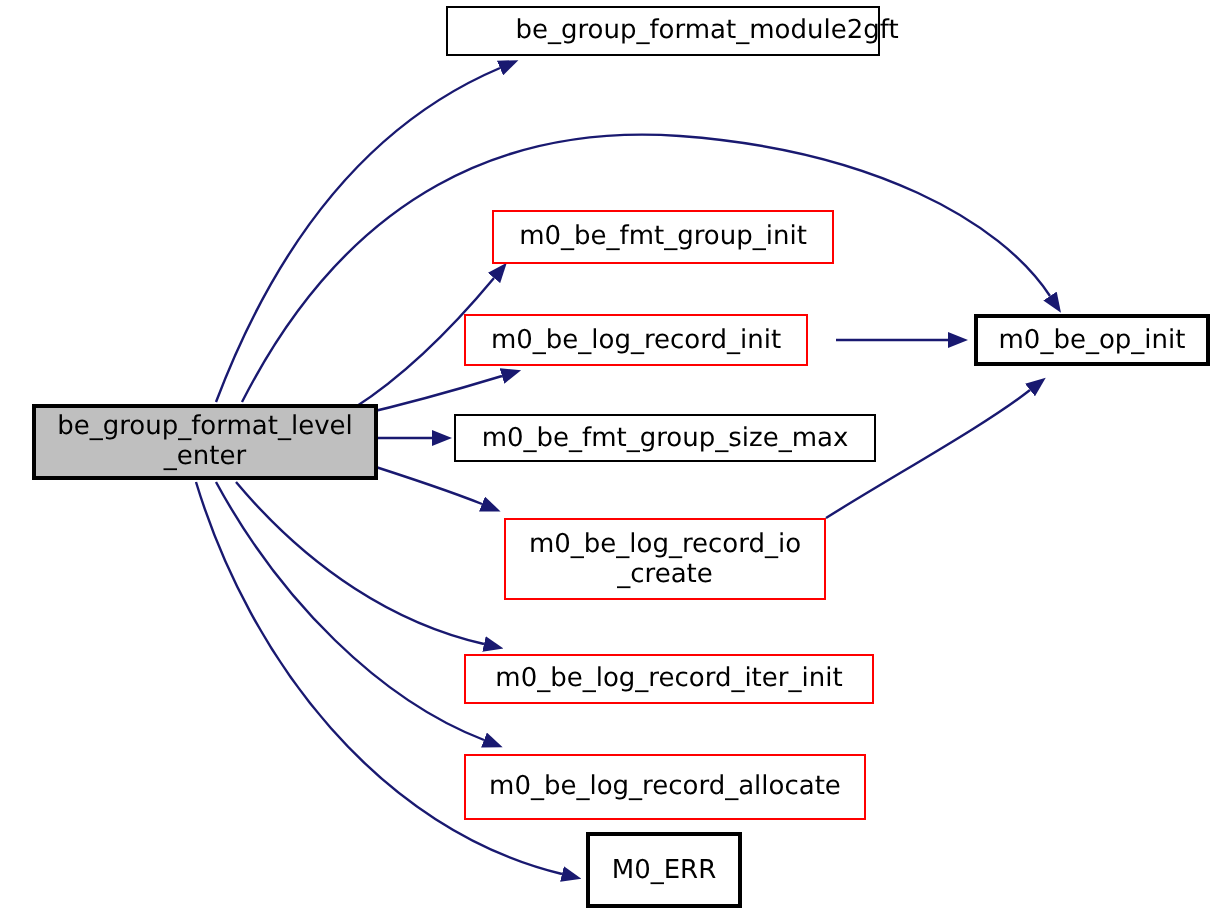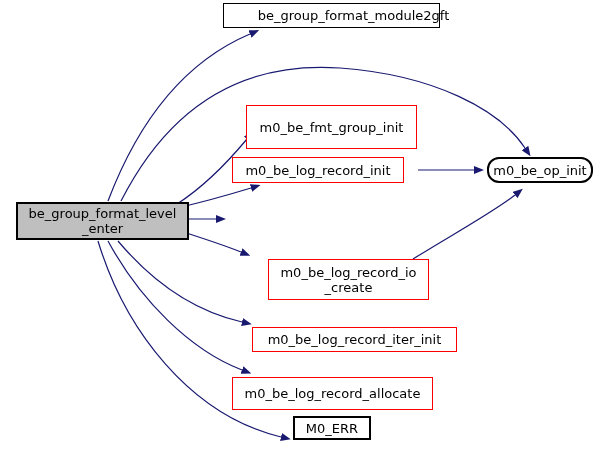--- a/index.html
+++ b/index.html
@@ -76,43 +76,46 @@
 
   <div class="node focus" style="left:16px; top:202px; width:173px; height:38px;">
     <span>be_group_format_level</span>
     <span>_enter</span>
   </div>
 
   <div class="node" style="left:223px; top:3px; width:217px; height:25px;padding-left:44px;">
     <span>be_group_format_module2gft</span>
   </div>
 
-  <div class="node red" style="left:246px; top:105px; width:171px; height:44px;">
+  <div class="node red" style="left:246px; top:105px; width:171px; height:27px;">
     <span>m0_be_fmt_group_init</span>
   </div>
 
   <div class="node red" style="left:232px; top:157px; width:172px; height:26px;">
     <span>m0_be_log_record_init</span>
   </div>
 
+  <div class="node" style="left:227px; top:207px; width:211px; height:24px;">
+    <span>m0_be_fmt_group_size_max</span>
+  </div>
 
-  <div class="node red" style="left:268px; top:259px; width:161px; height:41px;">
+  <div class="node red" style="left:252px; top:259px; width:161px; height:41px;">
     <span>m0_be_log_record_io</span>
     <span>_create</span>
   </div>
 
-  <div class="node red" style="left:232px; top:327px; width:205px; height:25px;margin-left:20px;">
+  <div class="node red" style="left:232px; top:327px; width:205px; height:25px;">
     <span>m0_be_log_record_iter_init</span>
   </div>
 
   <div class="node red" style="left:232px; top:377px; width:201px; height:33px;">
     <span>m0_be_log_record_allocate</span>
   </div>
 
-  <div class="node thick" style="left:293px; top:416px; width:78px; height:24px;">
+  <div class="node thick" style="left:293px; top:416px; width:78px; height:38px;">
     <span>M0_ERR</span>
   </div>
 
-  <div class="node thick" style="left:487px; top:157px; width:106px; height:26px;border-radius:12px;">
+  <div class="node thick" style="left:487px; top:157px; width:118px; height:26px;">
     <span>m0_be_op_init</span>
   </div>
 
 </div>
 
 </body></html>

